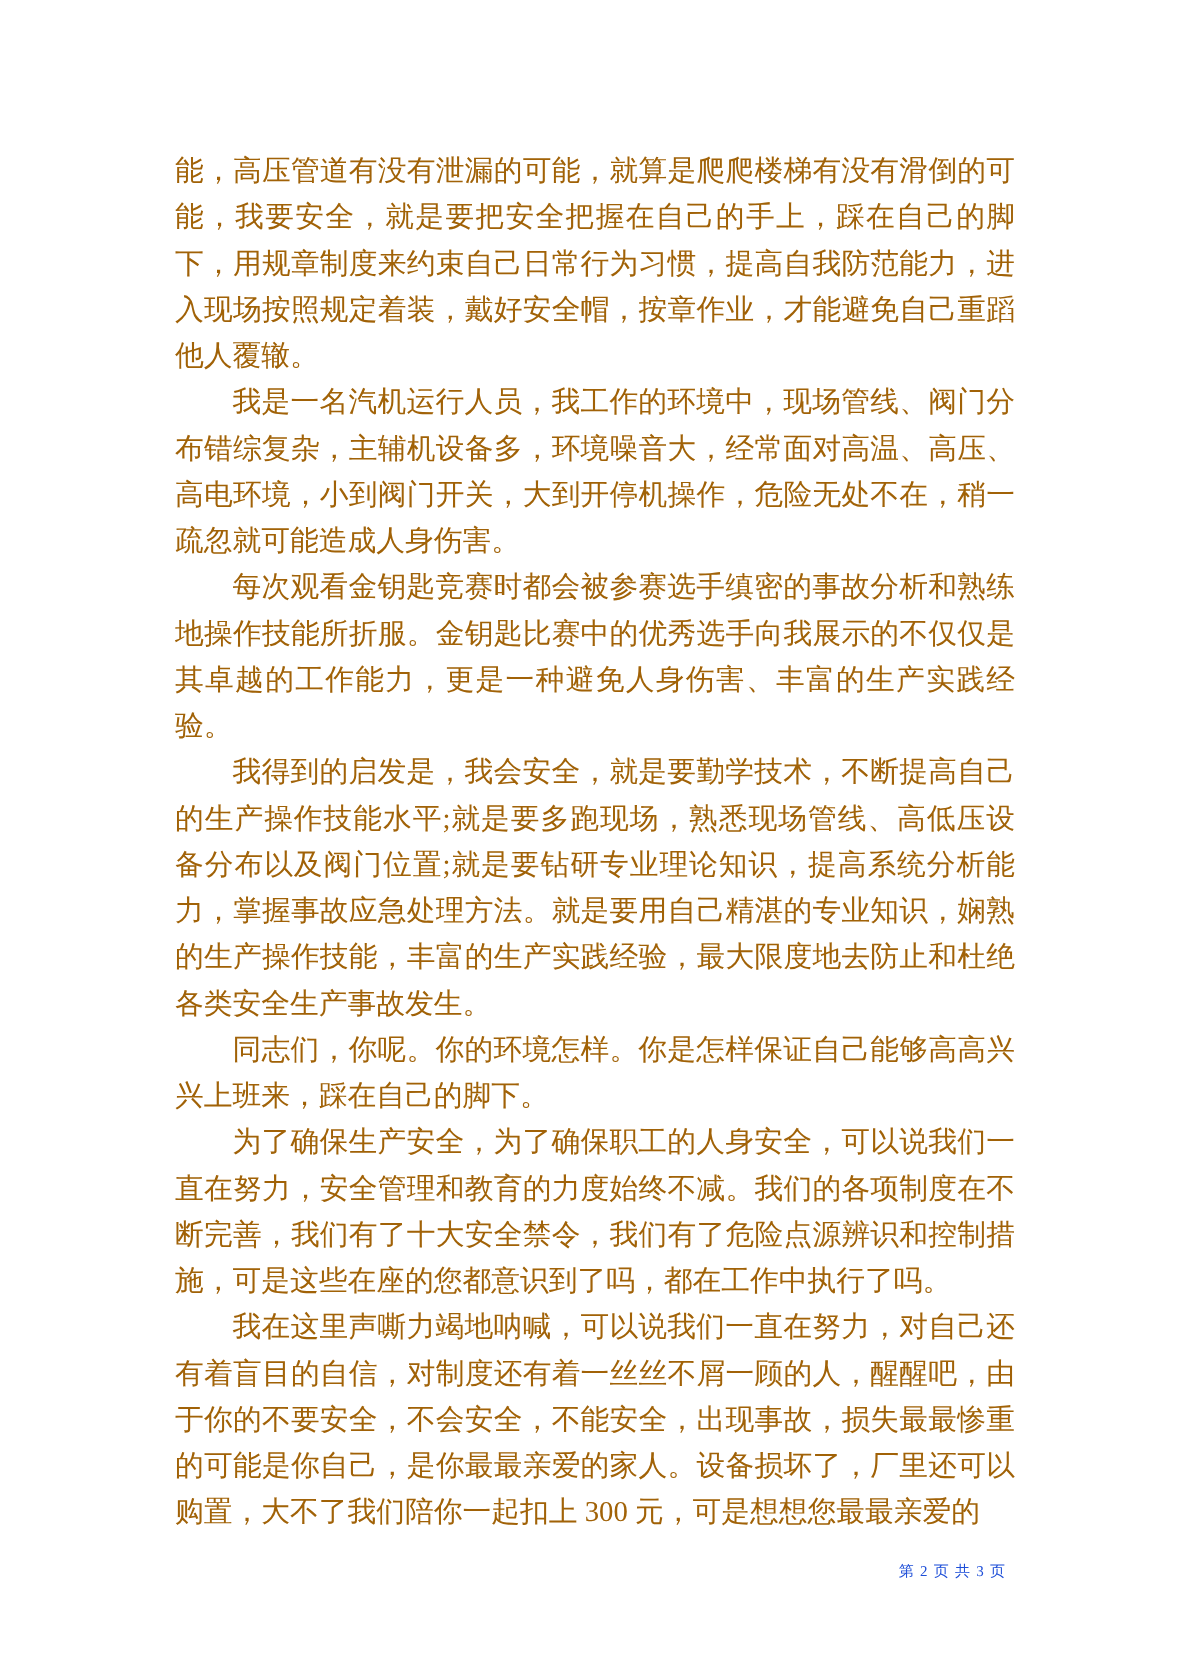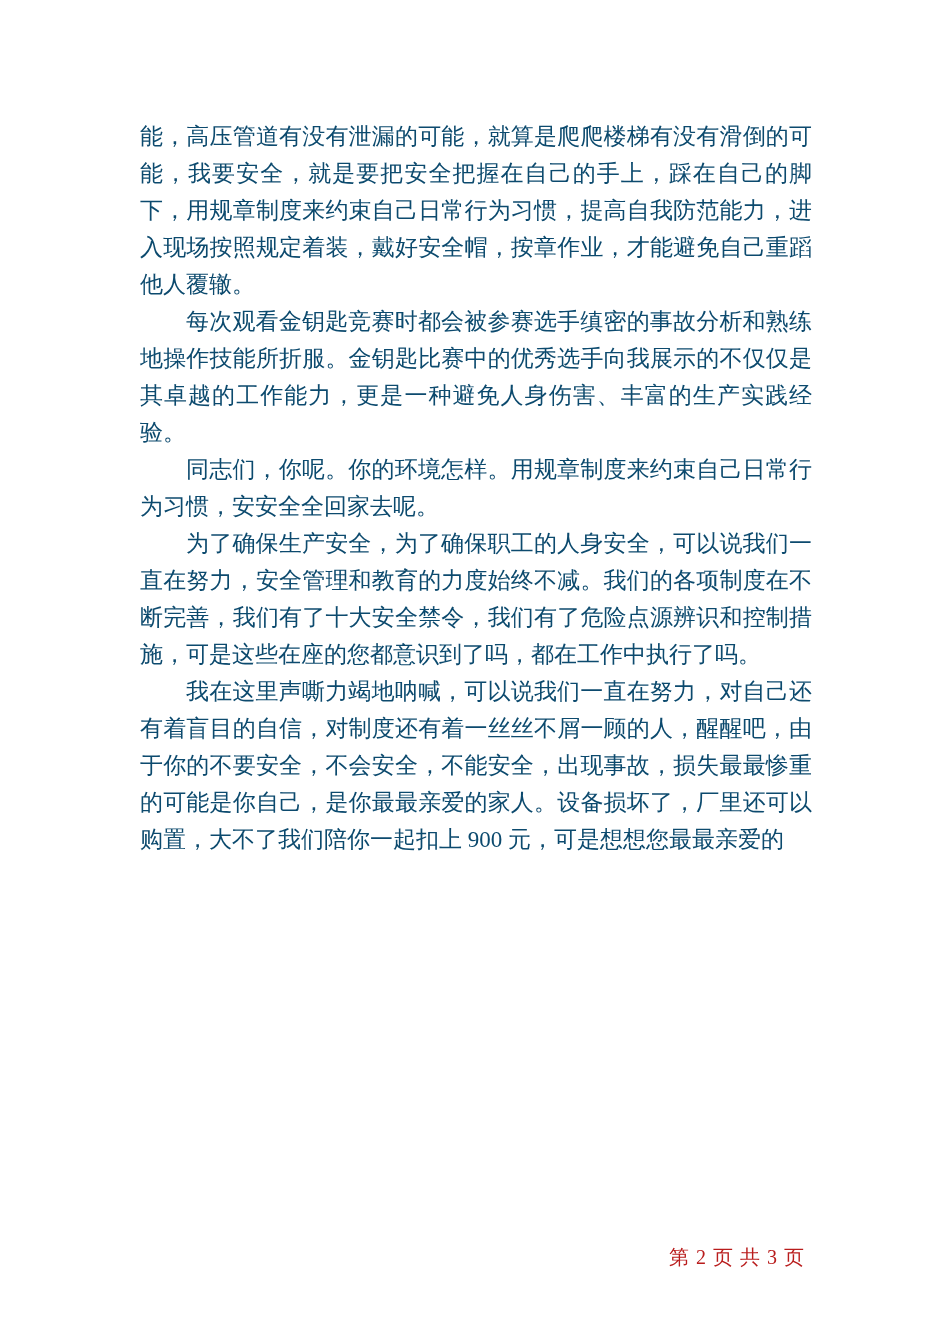--- a/index.html
+++ b/index.html
@@ -13,46 +13,48 @@
     width: 950px;
     height: 1344px;
     background: #ffffff;
     overflow: hidden;
   }
   .doc-body {
     position: absolute;
     left: 140px;
     top: 118px;
     width: 672px;
-    color: #0c4a6e;
+    color: #a16207;
     font-size: 23px;
     line-height: 37px;
     text-align: justify;
     text-justify: inter-ideograph;
   }
   .para { margin: 0; }
   .para.indent { text-indent: 2em; }
   .u {
     text-underline-offset: 3px;
   }
   .footer {
     position: absolute;
     top: 1247px;
     right: 145px;
-    font-size: 20px;
+    font-size: 12px;
     line-height: 20px;
-    color: #b91c1c;
+    color: #1d4ed8;
     letter-spacing: 1px;
   }
 </style>
 </head>
 <body>
 
 <div class="page">
   <div class="doc-body">
       <p class="para"><span>能，高压管道有没有泄漏的可能，就算是爬爬楼梯有没有滑倒的可能，我要安全，就是要把安全把握在自己的手上，踩在自己的脚下，用规章制度来约束自己日常行为习惯，提高自我防范能力，进入现场按照规定着装，戴好安全帽，按章作业，才能避免自己重蹈他人覆辙。</span></p>
+      <p class="para indent"><span>我是一名汽机运行人员，我工作的环境中，现场管线、阀门分布错综复杂，主辅机设备多，环境噪音大，经常面对高温、高压、高电环境，小到阀门开关，大到开停机操作，危险无处不在，稍一疏忽就可能造成人身伤害。</span></p>
       <p class="para indent"><span>每次观看金钥匙竞赛时都会被参赛选手缜密的事故分析和熟练地操作技能所折服。金钥匙比赛中的优秀选手向我展示的不仅仅是其卓越的工作能力，更是一种避免人身伤害、丰富的生产实践经验。</span></p>
-      <p class="para indent"><span>同志们，你呢。你的环境怎样。用规章制度来约束自己日常行为习惯，安安全全回家去呢。</span></p>
+      <p class="para indent"><span>我得到的启发是，我会安全，就是要勤学技术，不断提高自己的生产操作技能水平;就是要多跑现场，熟悉现场管线、高低压设备分布以及阀门位置;就是要钻研专业理论知识，提高系统分析能力，掌握事故应急处理方法。就是要用自己精湛的专业知识，娴熟的生产操作技能，丰富的生产实践经验，最大限度地去防止和杜绝各类安全生产事故发生。</span></p>
+      <p class="para indent"><span>同志们，你呢。你的环境怎样。你是怎样保证自己能够高高兴兴上班来，踩在自己的脚下。</span></p>
       <p class="para indent"><span>为了确保生产安全，为了确保职工的人身安全，可以说我们一直在努力，安全管理和教育的力度始终不减。我们的各项制度在不断完善，我们有了十大安全禁令，我们有了危险点源辨识和控制措施，可是这些在座的您都意识到了吗，都在工作中执行了吗。</span></p>
-      <p class="para indent"><span>我在这里声嘶力竭地呐喊，可以说我们一直在努力，对自己还有着盲目的自信，对制度还有着一</span><span class="u">丝丝</span><span>不屑一顾的人，醒醒吧，由于你的不要安全，不会安全，不能安全，出现事故，损失最最惨重的可能是你自己，是你最最亲爱的家人。设备损坏了，厂里还可以购置，大不了我们陪你一起扣上 900 元，可是想想您最最亲爱的</span></p>
+      <p class="para indent"><span>我在这里声嘶力竭地呐喊，可以说我们一直在努力，对自己还有着盲目的自信，对制度还有着一</span><span class="u">丝丝</span><span>不屑一顾的人，醒醒吧，由于你的不要安全，不会安全，不能安全，出现事故，损失最最惨重的可能是你自己，是你最最亲爱的家人。设备损坏了，厂里还可以购置，大不了我们陪你一起扣上 300 元，可是想想您最最亲爱的</span></p>
     </div>
   <div class="footer">第 2 页 共 3 页</div>
 </div>
 
 </body></html>

